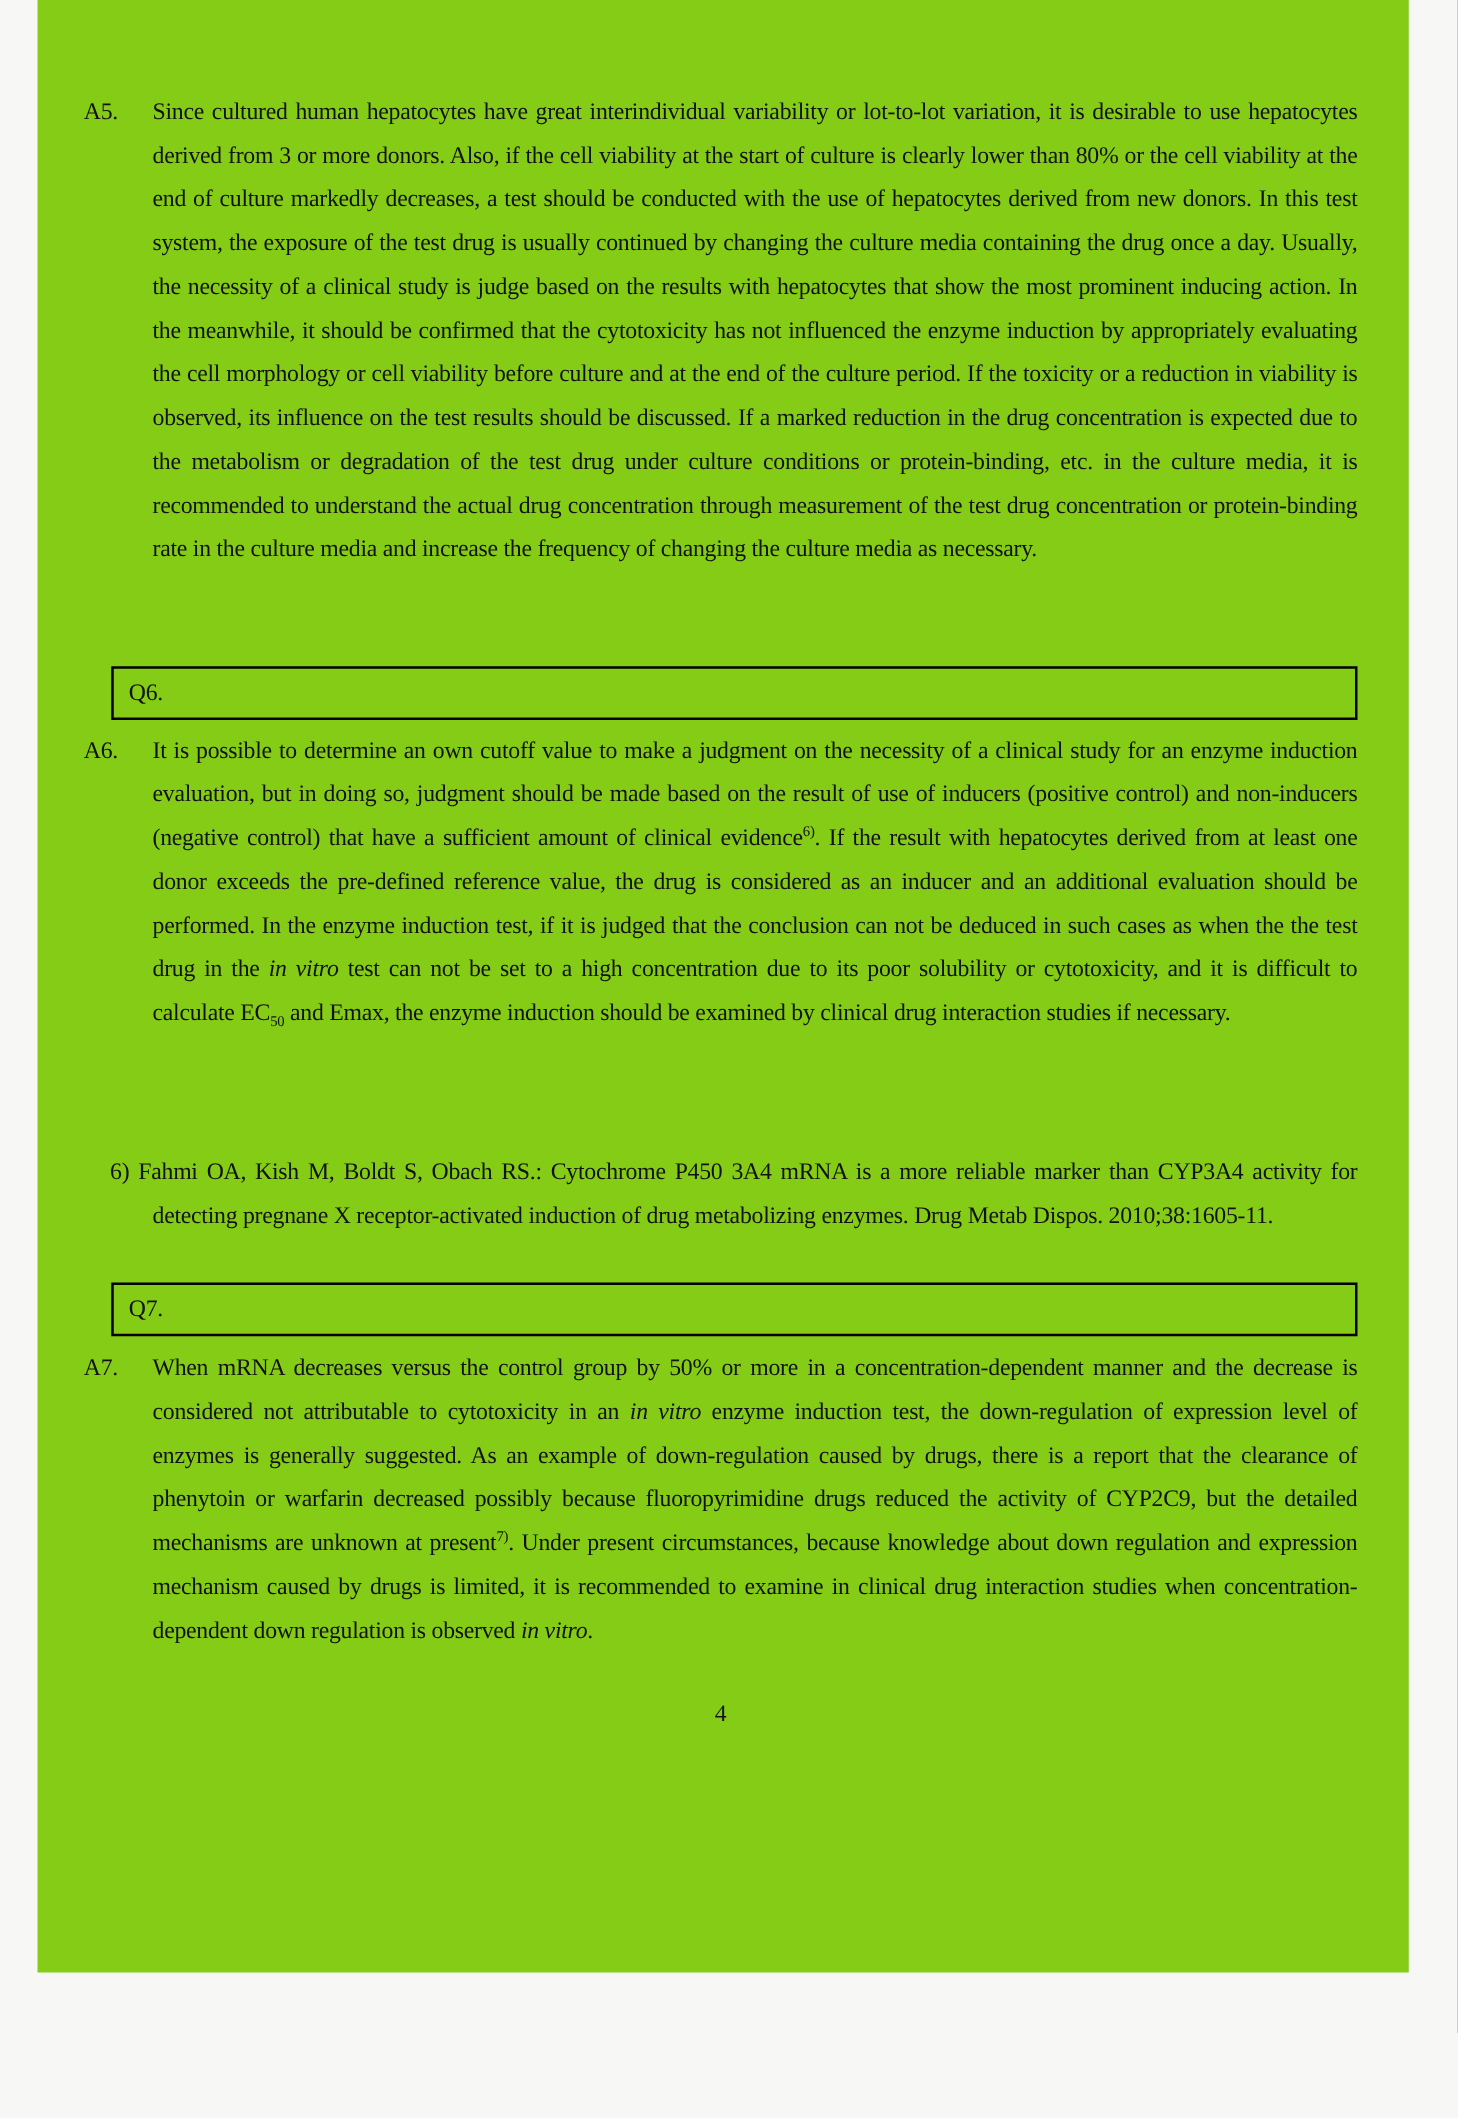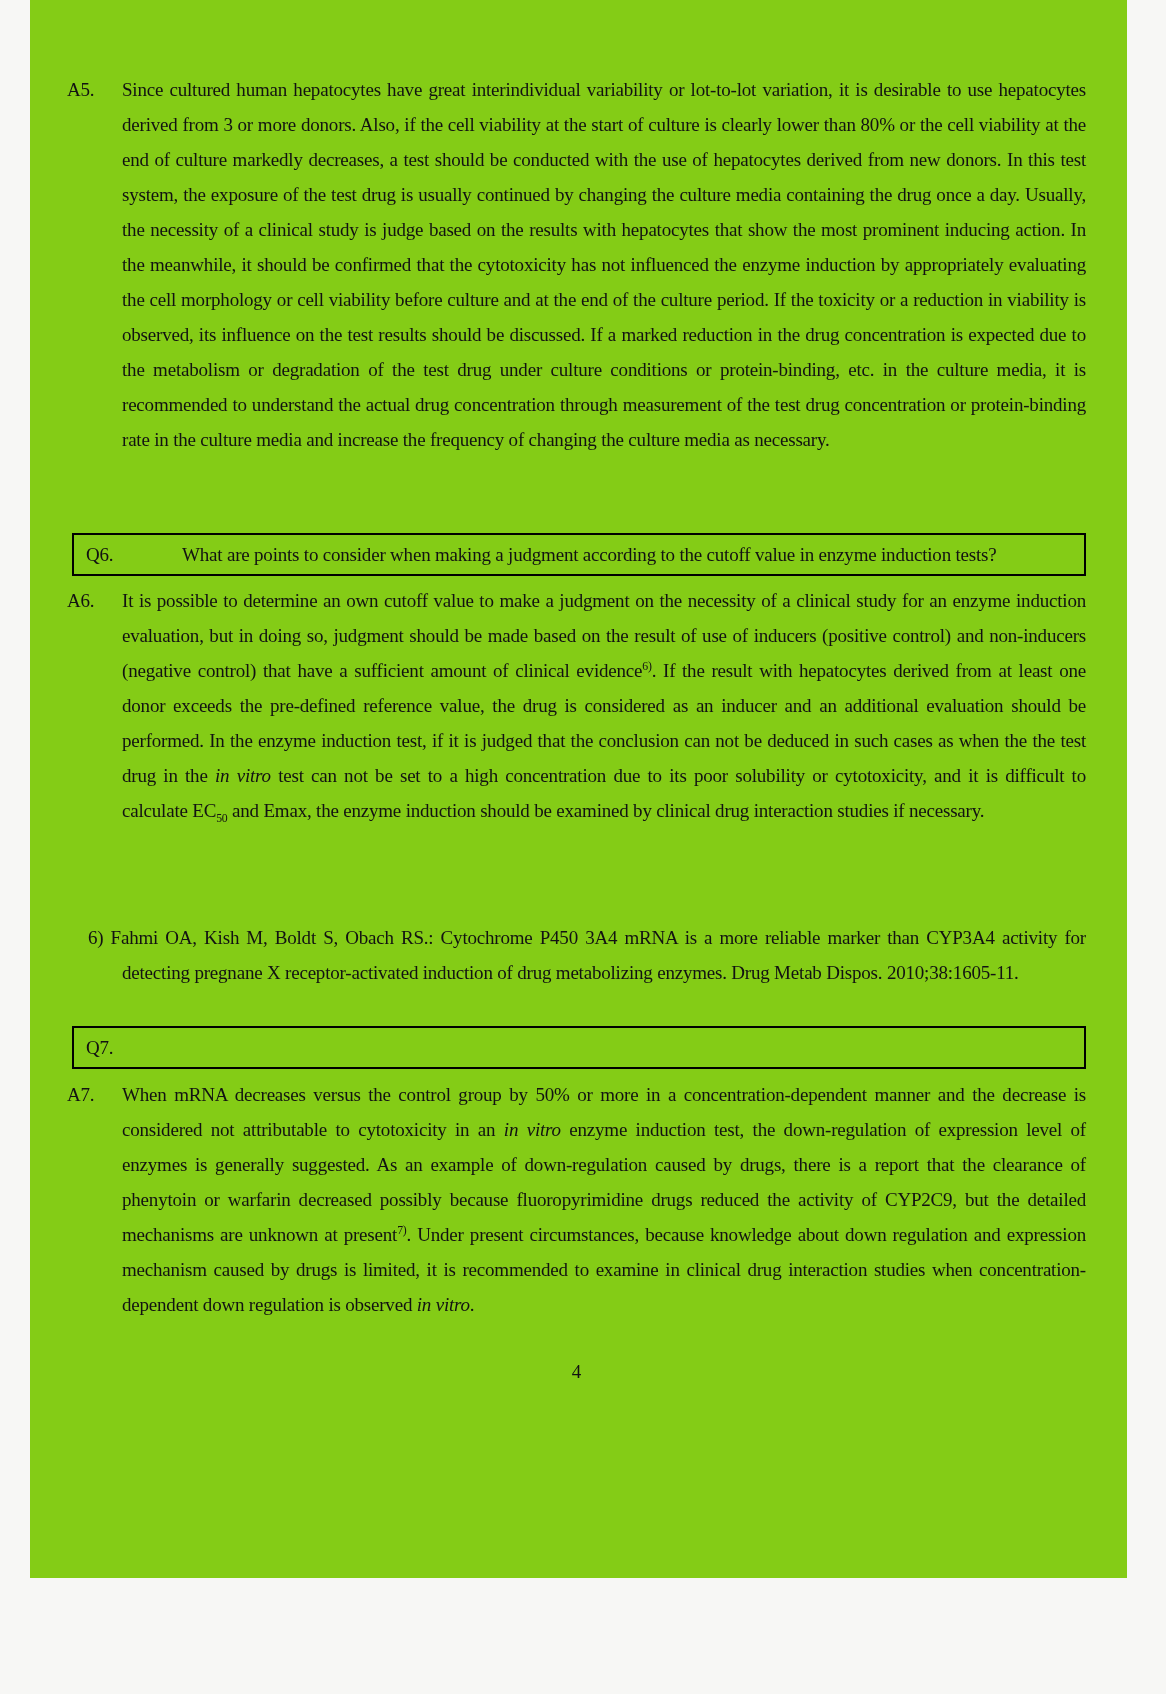--- a/index.html
+++ b/index.html
@@ -38,23 +38,22 @@
   }
   .qa .body {
     flex: 1;
     margin: 0;
     text-align: justify;
     text-align-last: left;
   }
   
   .qbox {
     border: 2px solid #000;
-    margin-left: 5px;
+    margin-left: 22px;
     padding: 2px 10px 2px 12px;
-    justify-content: space-between;
   }
   .qbox .label { flex: 0 0 58px; width: 58px; }
   .qbox .body {
     text-align: left;
     max-width: 892px;
   }
   .sec-q6 { margin-top: 76px; }
   .sec-a6 { margin-top: 7px; }
   .sec-ref { margin-top: 60px; }
   .sec-q7 { margin-top: 36px; }
@@ -86,21 +85,20 @@
 <main class="paper">
   <div class="content">
 
     <section class="qa sec-a5">
       <span class="label">A5.</span>
       <p class="body"><span>Since cultured human hepatocytes have great interindividual variability or lot-to-lot variation, it is desirable to use hepatocytes derived from 3 or more donors. Also, if the cell viability at the start of culture is clearly lower than 80% or the cell viability at the end of culture markedly decreases, a test should be conducted with the use of hepatocytes derived from new donors. In this test system, the exposure of the test drug is usually continued by changing the culture media containing the drug once a day. Usually, the necessity of a clinical study is judge based on the results with hepatocytes that show the most prominent inducing action. In the meanwhile, it should be confirmed that the cytotoxicity has not influenced the enzyme induction by appropriately evaluating the cell morphology or cell viability before culture and at the end of the culture period. If the toxicity or a reduction in viability is observed, its influence on the test results should be discussed. If a marked reduction in the drug concentration is expected due to the metabolism or degradation of the test drug under culture conditions or protein-binding, etc. in the culture media, it is recommended to understand the actual drug concentration through measurement of the test drug concentration or protein-binding rate in the culture media and increase the frequency of changing the culture media as necessary.</span></p>
     </section>
 
     <section class="qa qbox sec-q6">
       <span class="label">Q6.</span>
-      <p class="body"><span>What are points to consider when making a judgment according to the cutoff value in enzyme induction tests?</span></p>
     </section>
 
     <section class="qa sec-a6">
       <span class="label">A6.</span>
       <p class="body"><span>It is possible to determine an own cutoff value to make a judgment on the necessity of a clinical study for an enzyme induction evaluation, but in doing so, judgment should be made based on the result of use of inducers (positive control) and non-inducers (negative control) that have a sufficient amount of clinical evidence</span><sup>6)</sup><span>. If the result with hepatocytes derived from at least one donor exceeds the pre-defined reference value, the drug is considered as an inducer and an additional evaluation should be performed. In the enzyme induction test, if it is judged that the conclusion can not be deduced in such cases as when the the test drug in the </span><i>in vitro</i><span> test can not be set to a high concentration due to its poor solubility or cytotoxicity, and it is difficult to calculate EC</span><sub>50</sub><span> and Emax, the enzyme induction should be examined by clinical drug interaction studies if necessary.</span></p>
     </section>
 
     <p class="reference sec-ref"><span>6)</span><span><span> Fahmi OA, Kish M, Boldt S, Obach RS.: Cytochrome P450 3A4 mRNA is a more reliable marker than CYP3A4 activity for detecting pregnane X receptor-activated induction of drug metabolizing enzymes. Drug Metab Dispos. 2010;38:1605-11.</span></span></p>
 
     <section class="qa qbox sec-q7">

